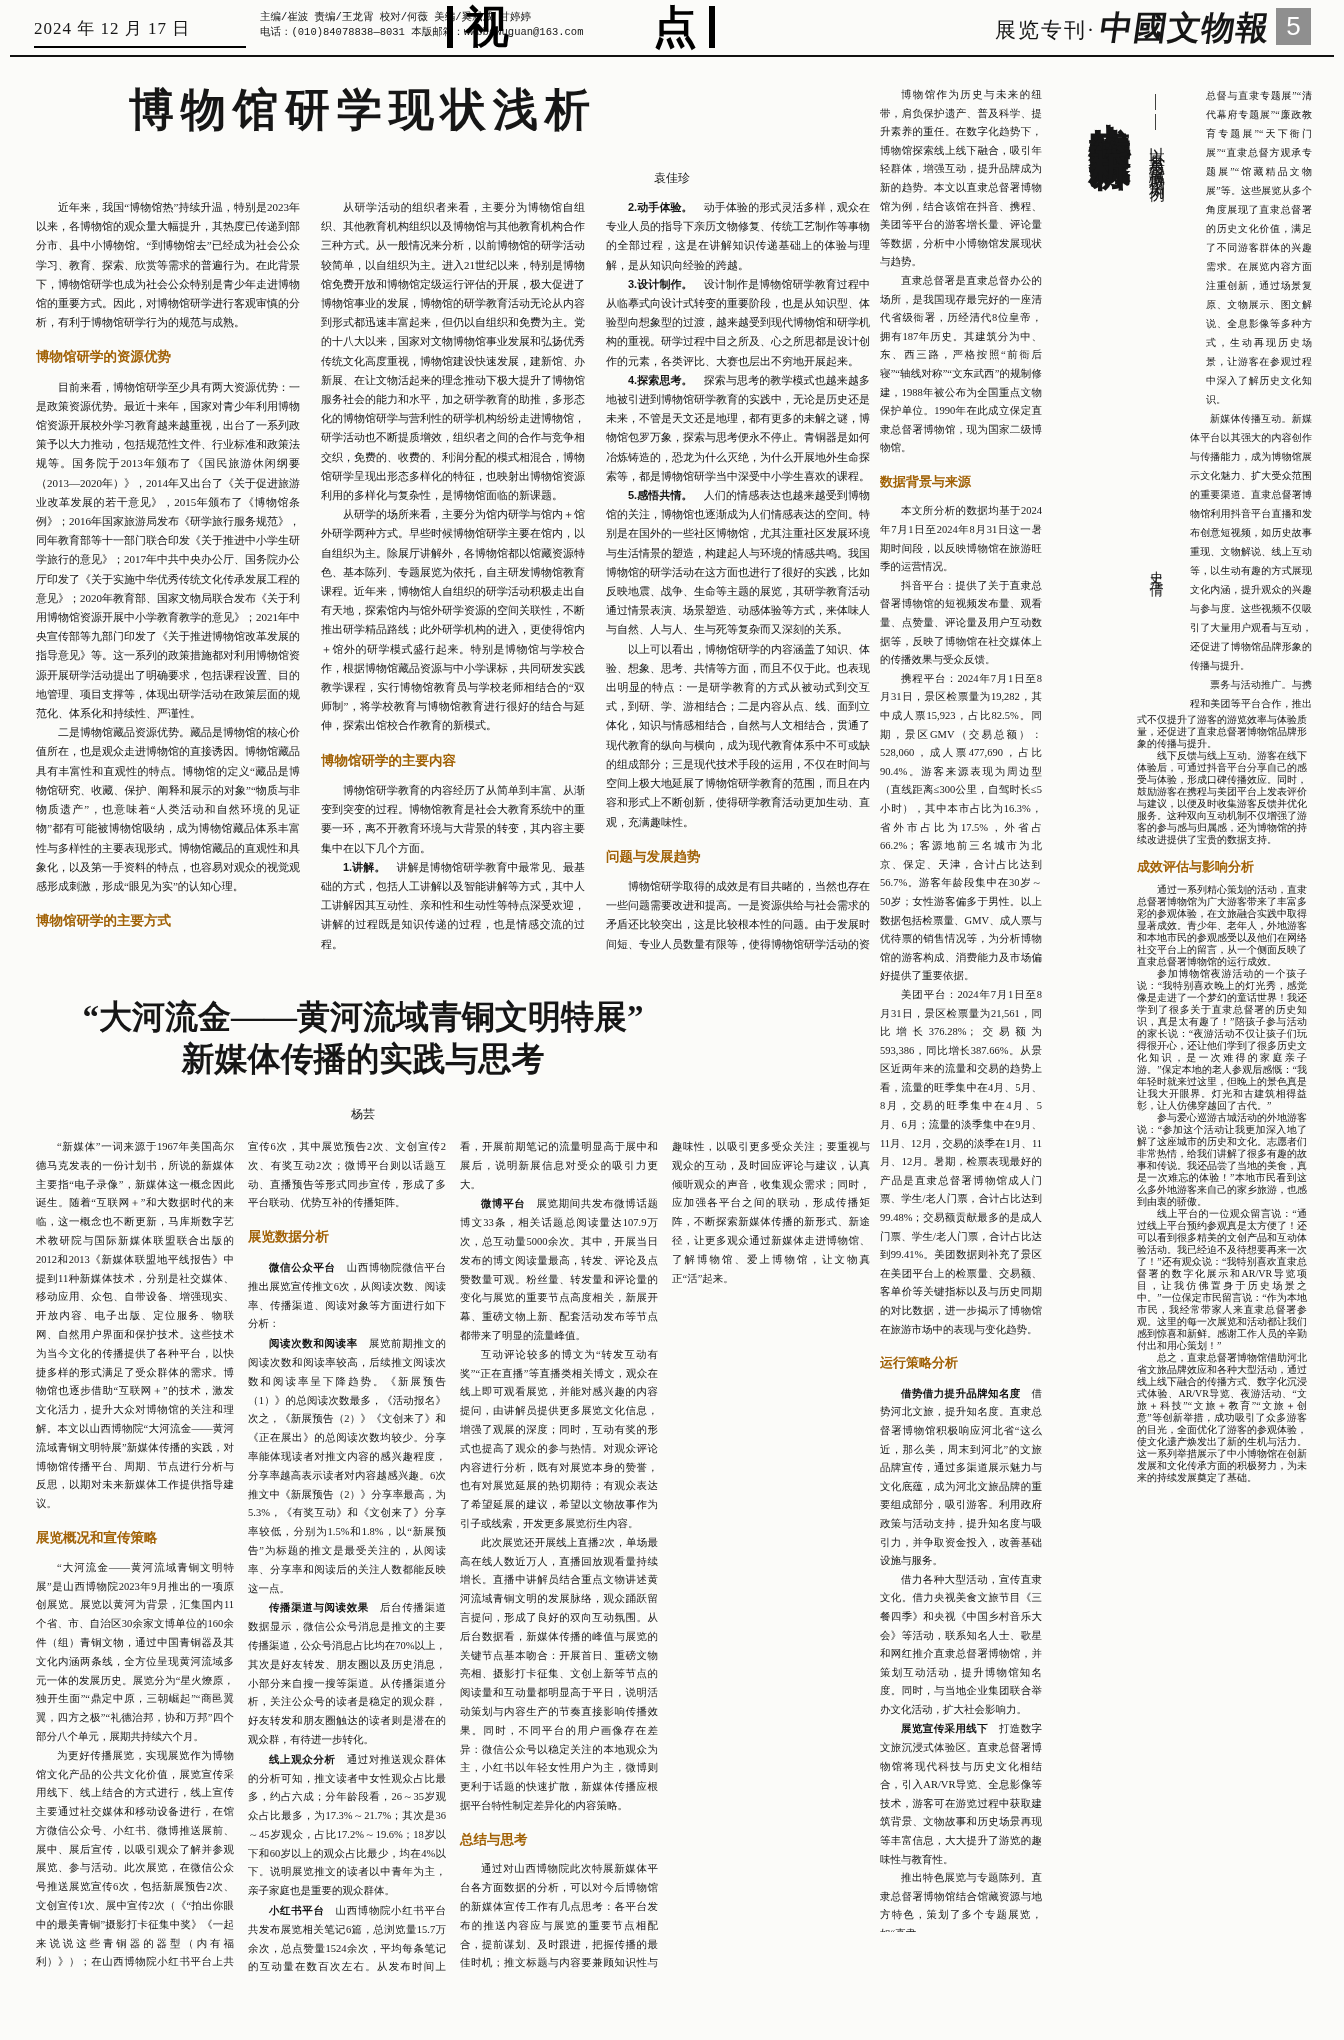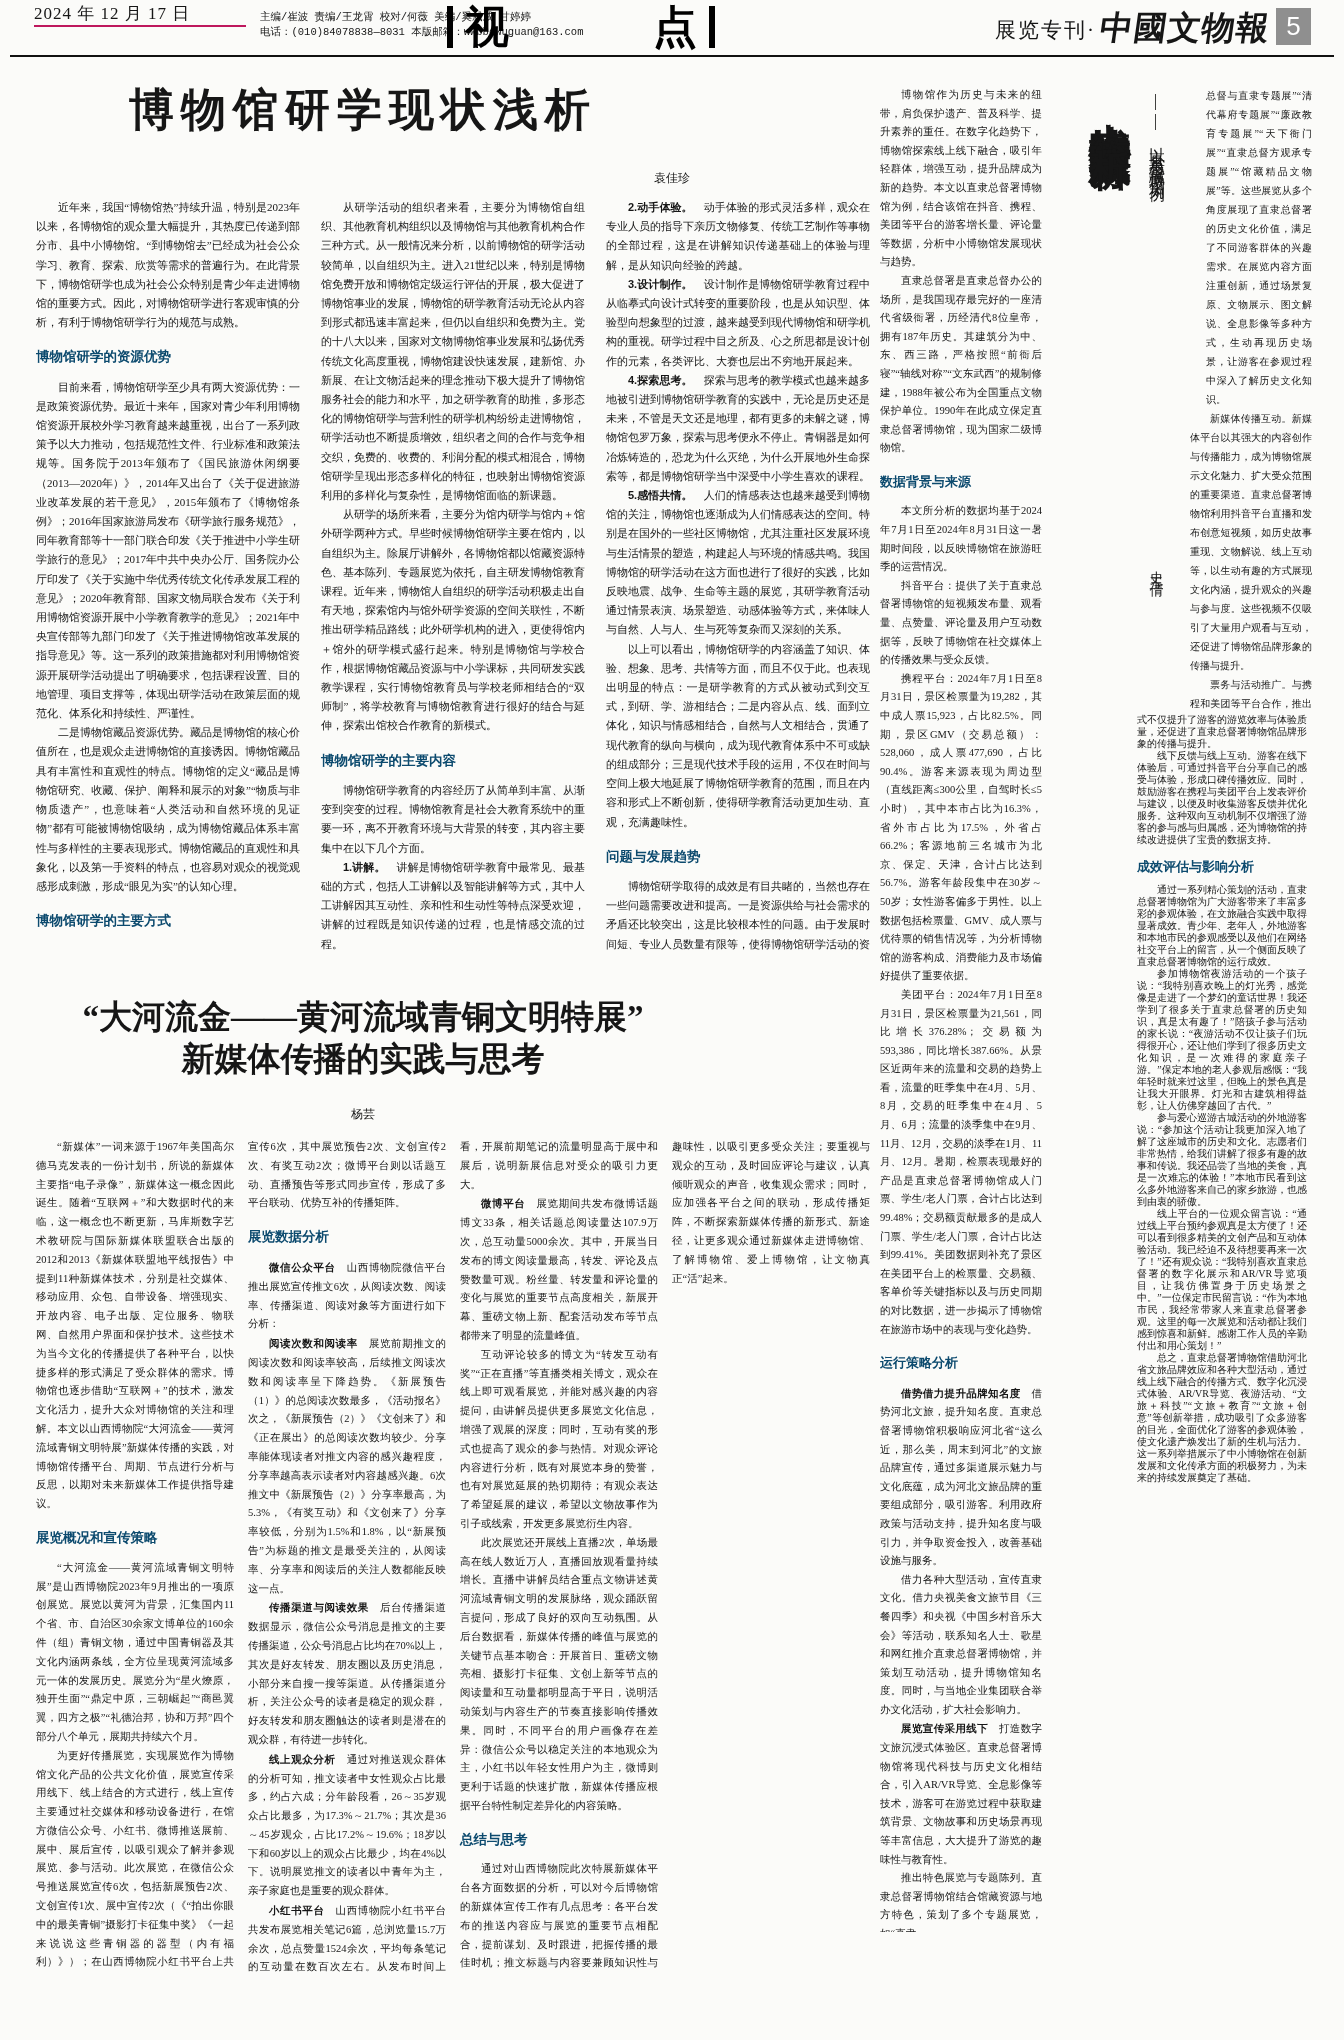--- a/index.html
+++ b/index.html
@@ -3,42 +3,42 @@
 <meta charset="utf-8">
 <style>
   html,body{margin:0;padding:0;}
   body{
     width:1344px;height:2040px;position:relative;overflow:hidden;
     background:#fbfbf9;color:#161616;
     font-family:"Liberation Serif","DejaVu Serif",serif;
   }
   .abs{position:absolute;}
   
-  .date{left:34px;top:2px;width:212px;font-size:17px;letter-spacing:1px;
-        border-bottom:2px solid #be185d;white-space:nowrap;}
+  .date{left:34px;top:17px;width:212px;font-size:17px;letter-spacing:1px;
+        border-bottom:2px solid #000000;padding-bottom:6px;white-space:nowrap;}
   .staff{left:260px;top:10px;width:420px;font-size:10.5px;line-height:15px;
          font-family:Liberation Mono, monospace;}
   .secblock{left:447px;top:4px;display:flex;align-items:center;}
   .secbar{width:6px;height:42px;background:#000;}
   .secchar{font-family:"Liberation Sans","DejaVu Sans",sans-serif;
            font-weight:bold;font-size:44px;line-height:46px;color:#000;padding:0 12px;}
   .secgap{width:120px;}
   .edition{left:995px;top:16px;font-size:21px;letter-spacing:2px;white-space:nowrap;}
   .masthead{left:1100px;top:6px;font-size:33px;font-weight:bold;
             font-family:"DejaVu Serif",serif;transform:skewX(-8deg);
             letter-spacing:1px;white-space:nowrap;}
   .pagebox{left:1276px;top:8px;width:35px;height:37px;background:#8f8f8f;color:#fff;
            font-family:"Liberation Sans","DejaVu Sans",sans-serif;font-size:26px;
            display:flex;align-items:center;justify-content:center;}
   .toprule{left:10px;top:55px;width:1324px;height:2px;background:#111;}
   
   .para{margin:0;text-indent:2em;text-align:justify;}
   .lead{font-family:"Liberation Sans","DejaVu Sans",sans-serif;}
   .sec{font-family:"Liberation Sans","DejaVu Sans",sans-serif;font-weight:bold;
-       font-size:13.5px;margin:15px 0 11px;color:#0c4a6e;}
+       font-size:13.5px;margin:15px 0 11px;color:#a16207;}
   .cols{column-fill:auto;overflow:hidden;}
   
   .a1title{left:36px;top:80px;width:654px;text-align:center;font-size:45px;
            font-weight:bold;letter-spacing:7px;white-space:nowrap;}
   .a1author{left:36px;top:170px;width:654px;text-align:right;font-size:12px;}
   .a1body{left:36px;top:198px;width:834px;height:772px;
           column-count:3;column-gap:21px;font-size:11px;line-height:19.2px;}
   
   .a2title{left:36px;top:996px;width:654px;text-align:center;font-weight:bold;
            font-size:33px;line-height:42px;}

